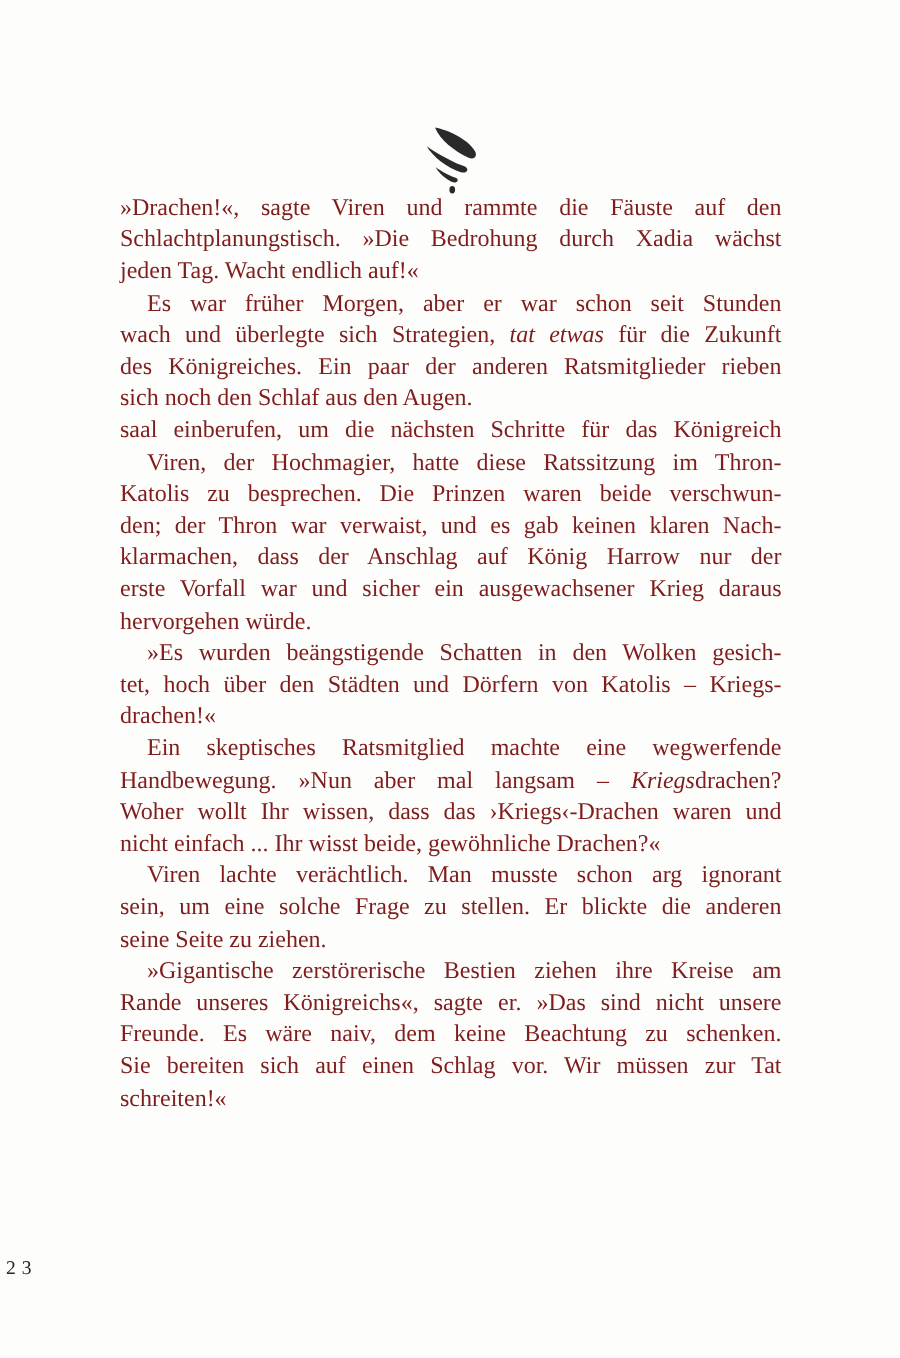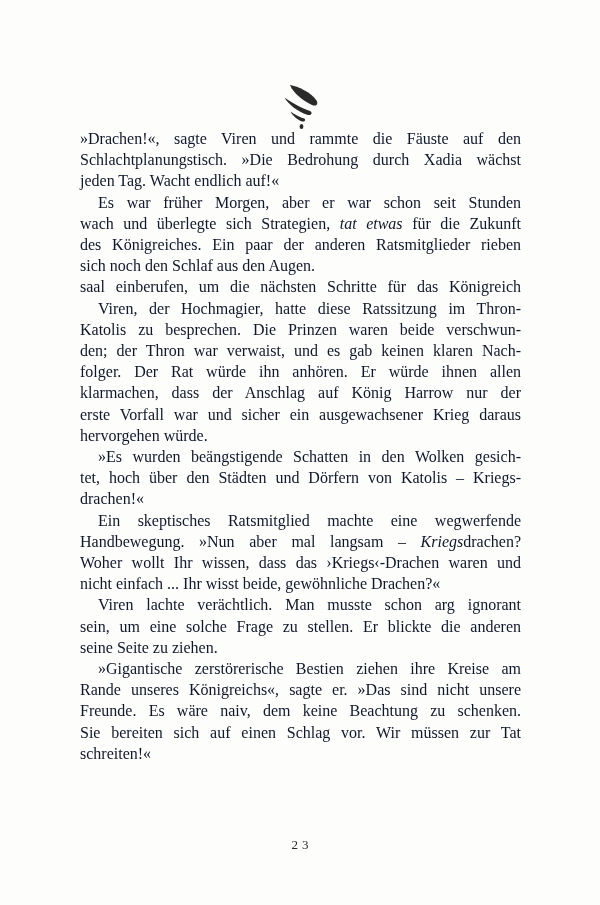--- a/index.html
+++ b/index.html
@@ -18,34 +18,33 @@
   .ornament {
     position: absolute;
     top: 84px; left: 0; width: 600px;
     display: flex; justify-content: center;
   }
   .text-block {
     position: absolute;
     top: 128px; left: 80px; width: 441px;
     font-size: 16px;
     line-height: 21.2px;
-    color: #0f172a;
+    color: #7f1d1d;
   }
   .line {
     text-align: justify;
     text-align-last: justify;
     white-space: normal;
   }
   .line.para-end { text-align-last: left; }
   .line.indent { text-indent: 18px; }
   .line i { }
   .page-number {
     position: absolute;
     top: 837px; left: 0; width: 600px;
-    text-align: center;
     font-size: 13px;
     letter-spacing: 4px;
     padding-left: 4px;
     box-sizing: border-box;
     color: #262626;
   }
 </style>
 </head>
 <body>
 
@@ -67,21 +66,20 @@
       <div class="line">Schlachtplanungstisch. »Die Bedrohung durch Xadia wächst</div>
       <div class="line para-end">jeden Tag. Wacht endlich auf!«</div>
       <div class="line indent">Es war früher Morgen, aber er war schon seit Stunden</div>
       <div class="line">wach und überlegte sich Strategien, <i>tat etwas</i> für die Zukunft</div>
       <div class="line">des Königreiches. Ein paar der anderen Ratsmitglieder rieben</div>
       <div class="line para-end">sich noch den Schlaf aus den Augen.</div>
       <div class="line">saal einberufen, um die nächsten Schritte für das Königreich</div>
       <div class="line indent">Viren, der Hochmagier, hatte diese Ratssitzung im Thron-</div>
       <div class="line">Katolis zu besprechen. Die Prinzen waren beide verschwun-</div>
       <div class="line">den; der Thron war verwaist, und es gab keinen klaren Nach-</div>
-      <div class="line">folger. Der Rat würde ihn anhören. Er würde ihnen allen</div>
       <div class="line">klarmachen, dass der Anschlag auf König Harrow nur der</div>
       <div class="line">erste Vorfall war und sicher ein ausgewachsener Krieg daraus</div>
       <div class="line para-end">hervorgehen würde.</div>
       <div class="line indent">»Es wurden beängstigende Schatten in den Wolken gesich-</div>
       <div class="line">tet, hoch über den Städten und Dörfern von Katolis – Kriegs-</div>
       <div class="line para-end">drachen!«</div>
       <div class="line indent">Ein skeptisches Ratsmitglied machte eine wegwerfende</div>
       <div class="line">Handbewegung. »Nun aber mal langsam – <i>Kriegs</i>drachen?</div>
       <div class="line">Woher wollt Ihr wissen, dass das ›Kriegs‹-Drachen waren und</div>
       <div class="line para-end">nicht einfach ... Ihr wisst beide, gewöhnliche Drachen?«</div>

